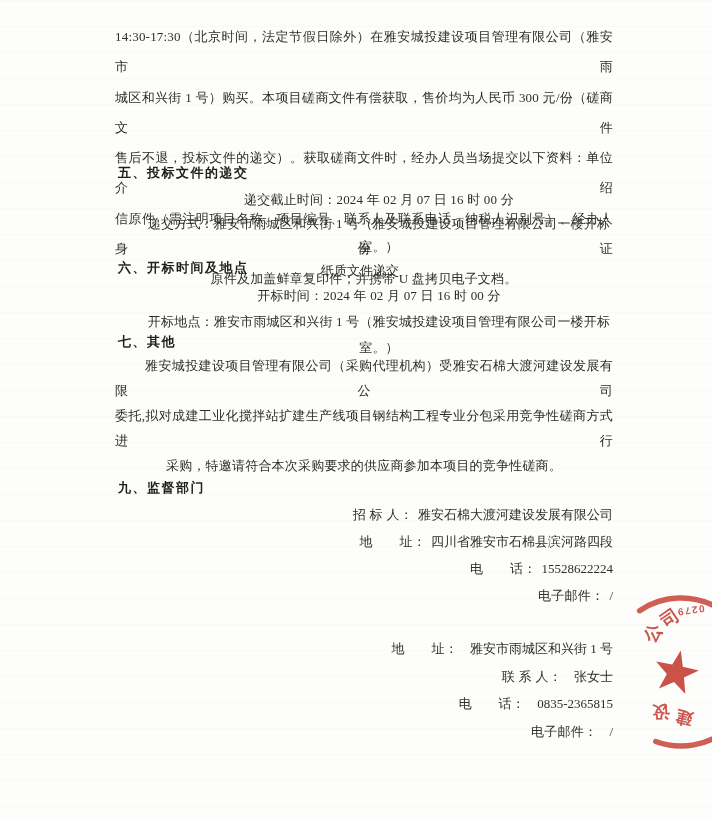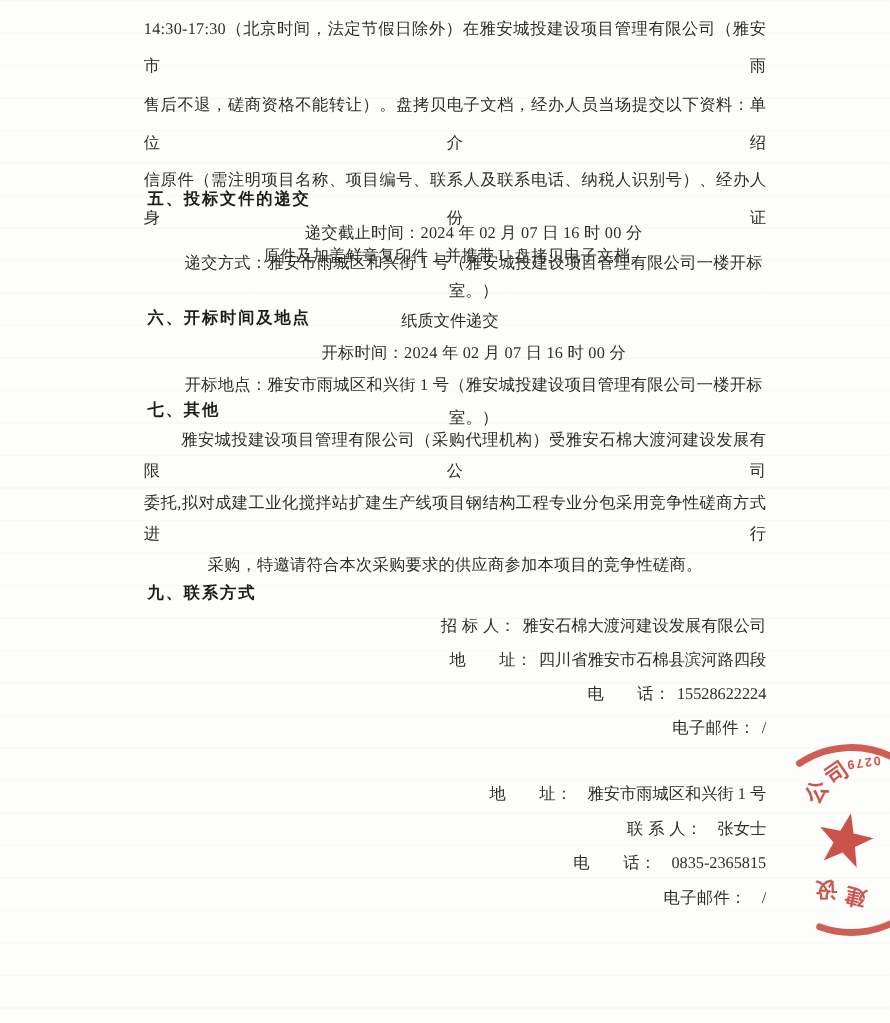--- a/index.html
+++ b/index.html
@@ -11,21 +11,21 @@
     background:#fff;
   }
   .page{
     position:relative; width:712px; height:818px; overflow:hidden;
     background:
       repeating-linear-gradient(180deg, rgba(130,130,130,.035) 0 1px, rgba(255,255,255,0) 1px 26px),
       #fdfdfc;
   }
   .content{ position:absolute; left:115px; top:0; width:498px; height:818px; }
 
-  .sec{ position:absolute; left:0; width:498px; }
+  .sec{ position:absolute; left:0; width:498px;margin-top:14px; }
 
   .line{ font-size:13px; line-height:30.3px; letter-spacing:.2px; }
   .jl{ text-align:justify; text-align-last:justify; }
   .ll{ text-align:center; }
 
   h3{
     font-size:13px; line-height:22px; font-weight:bold; color:#1f1e1c;
     letter-spacing:1.5px; margin-left:3px; white-space:nowrap;
   }
 
@@ -59,21 +59,22 @@
   .seal-num{ font-size:10px; letter-spacing:1.5px; }
 </style>
 </head>
 <body>
 
 <div class="page">
   <div class="content">
 
     <div class="sec" id="intro" style="top:8px">
       <div class="line jl">14:30-17:30（北京时间，法定节假日除外）在雅安城投建设项目管理有限公司（雅安市雨</div>
-      <div class="line jl">售后不退，磋商资格不能转让）。盘拷贝电子文档，经办人员当场提交以下资料：单位介绍</div>
+      <div class="line jl">城区和兴街 1 号）购买。本项目磋商文件有偿获取，售价均为人民币 300 元/份（磋商文件</div>
+      <div class="line jl">售后不退，投标文件的递交）。获取磋商文件时，经办人员当场提交以下资料：单位介绍</div>
       <div class="line jl">信原件（需注明项目名称、项目编号、联系人及联系电话、纳税人识别号）、经办人身份证</div>
       <div class="line ll">原件及加盖鲜章复印件；并携带 U 盘拷贝电子文档。</div>
     </div>
 
     <div class="sec" id="s5" style="top:148px">
       <h3>五、投标文件的递交</h3>
       <div class="sub ll">递交截止时间：2024 年 02 月 07 日  16 时 00 分</div>
       <div class="sub ll">递交方式：雅安市雨城区和兴街 1 号（雅安城投建设项目管理有限公司一楼开标室。）</div>
       <div class="note ll">纸质文件递交</div>
     </div>
@@ -86,21 +87,21 @@
 
     <div class="sec" id="s7" style="top:317px">
       <h3>七、其他</h3>
       <div class="pline jl indent">雅安城投建设项目管理有限公司（采购代理机构）受雅安石棉大渡河建设发展有限公司</div>
       <div class="pline jl">委托,拟对成建工业化搅拌站扩建生产线项目钢结构工程专业分包采用竞争性磋商方式进行</div>
       <div class="pline ll">采购，特邀请符合本次采购要求的供应商参加本项目的竞争性磋商。</div>
     </div>
 
 
     <div class="sec" id="s9" style="top:463px">
-      <h3>九、联系方式</h3>
+      <h3>九、监督部门</h3>
 
       <div class="rows">
         <div class="crow"><span class="lab">招 标 人：</span><span class="val">雅安石棉大渡河建设发展有限公司</span></div>
         <div class="crow"><span class="lab">地　　址：</span><span class="val">四川省雅安市石棉县滨河路四段</span></div>
         <div class="crow"><span class="lab">电　　话：</span><span class="val">15528622224</span></div>
         <div class="crow"><span class="lab">电子邮件：</span><span class="val">/</span></div>
       </div>
 
       <div class="rows agency">
         <div class="crow"><span class="lab">地　　址：</span><span class="val">雅安市雨城区和兴街 1 号</span></div>

